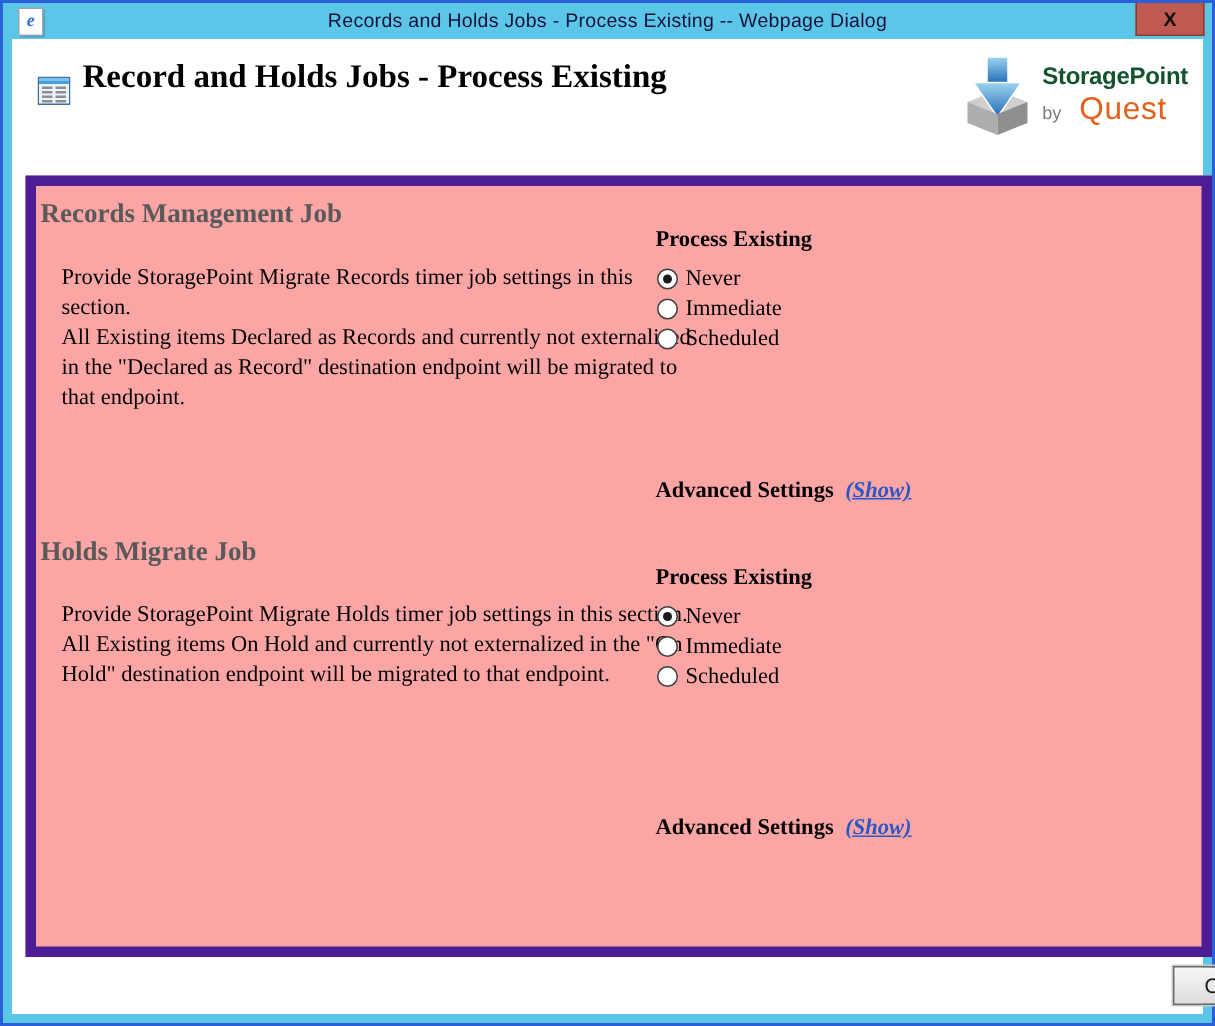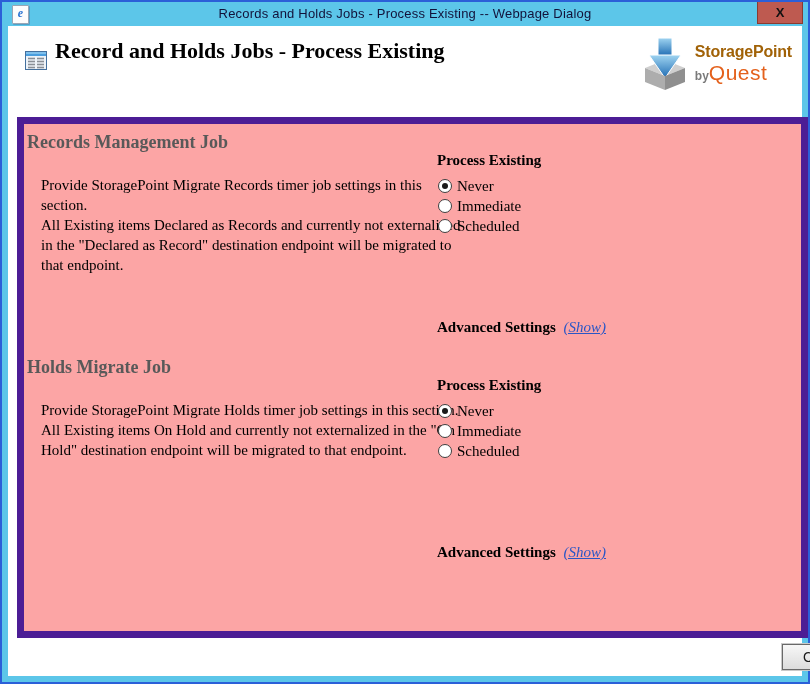--- a/index.html
+++ b/index.html
@@ -45,23 +45,23 @@
   .header-icon { position:absolute; left:17px; top:25px; width:22px; height:19px; }
   .page-title {
     position:absolute; left:47px; top:12px;
     font-family:"Liberation Serif","DejaVu Serif",serif;
     font-weight:bold; font-size:22px; color:#000;
   }
   
   .logo { position:absolute; right:10px; top:10px; display:flex; align-items:center; }
   .logo-mark { width:48px; height:54px; }
   .logo-text { margin-left:6px; line-height:1; }
-  .logo-product { font-size:16px; font-weight:bold; color:#a16207; letter-spacing:-0.2px; }
+  .logo-product { font-size:16px; font-weight:bold; color:#14532d; letter-spacing:-0.2px; }
   .logo-sub { margin-top:2px; display:flex; align-items:baseline; }
-  .logo-by { font-size:12px; color:#7a7a7a; margin-right:0;font-weight:bold; }
+  .logo-by { font-size:12px; color:#7a7a7a; margin-right:12px; }
   .logo-brand { font-size:21px; color:#E4611C; font-weight:500; letter-spacing:0.5px; }
   
   .content-box {
     position:absolute; left:9px; top:91px; width:777px; height:507px;
     border:7px solid #4c1d95; box-sizing:content-box; background:#fca5a5;
   }
   .section-heading {
     position:absolute; left:3px;
     font-family:"Liberation Serif","DejaVu Serif",serif;
     font-weight:bold; font-size:18px; color:#595959;
@@ -92,21 +92,21 @@
     width:6px; height:6px; border-radius:50%; background:#1a1a1a;
   }
   .radio-circle.selected .dot { display:block; }
   .advanced {
     position:absolute; left:413px;
     font-family:"Liberation Serif","DejaVu Serif",serif;
     font-size:15px;
   }
   .advanced .adv-label { font-weight:bold; color:#000; }
   .advanced .adv-link {
-    color:#2A56C6; font-style:italic; font-weight:400;
+    color:#2A56C6; font-style:italic; font-weight:700;
     text-decoration:underline; cursor:pointer; margin-left:4px;
   }
   
   .ok-btn {
     position:absolute; left:774px; top:618px; width:36px; height:26px;
     background:linear-gradient(#f7f7f7,#dcdcdc);
     border:1px solid #696969; box-sizing:border-box;
     font-family:"Liberation Sans",sans-serif; font-size:14px; color:#1a1a1a;
     text-align:center; line-height:24px; cursor:pointer;
     box-shadow:0 0 0 1px #c9c9c9;

